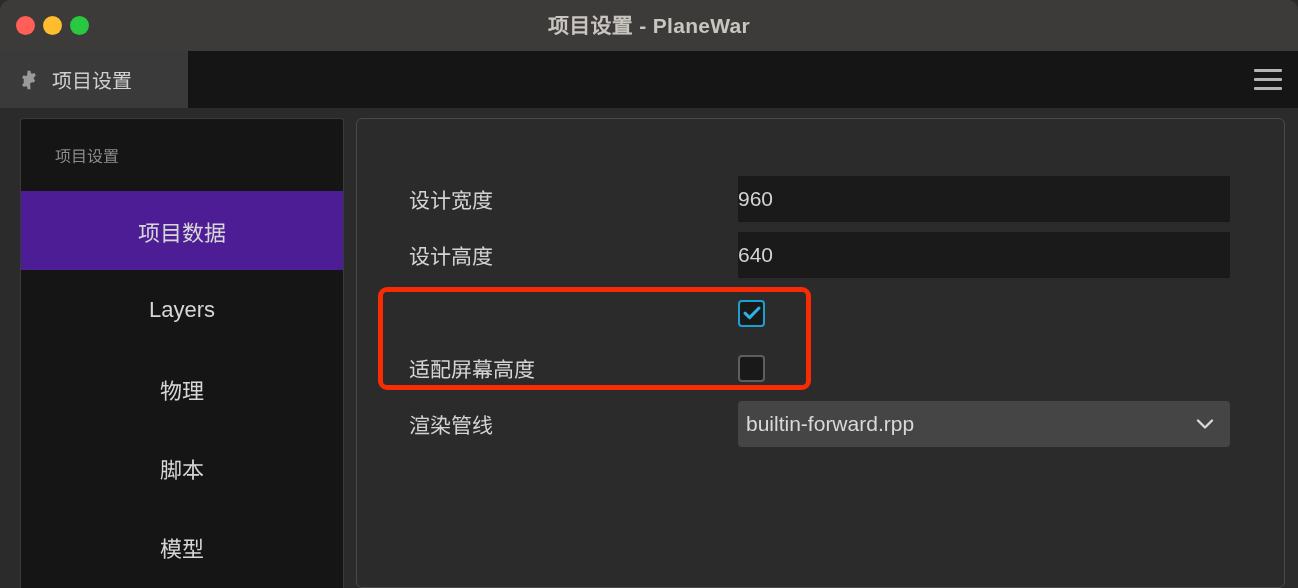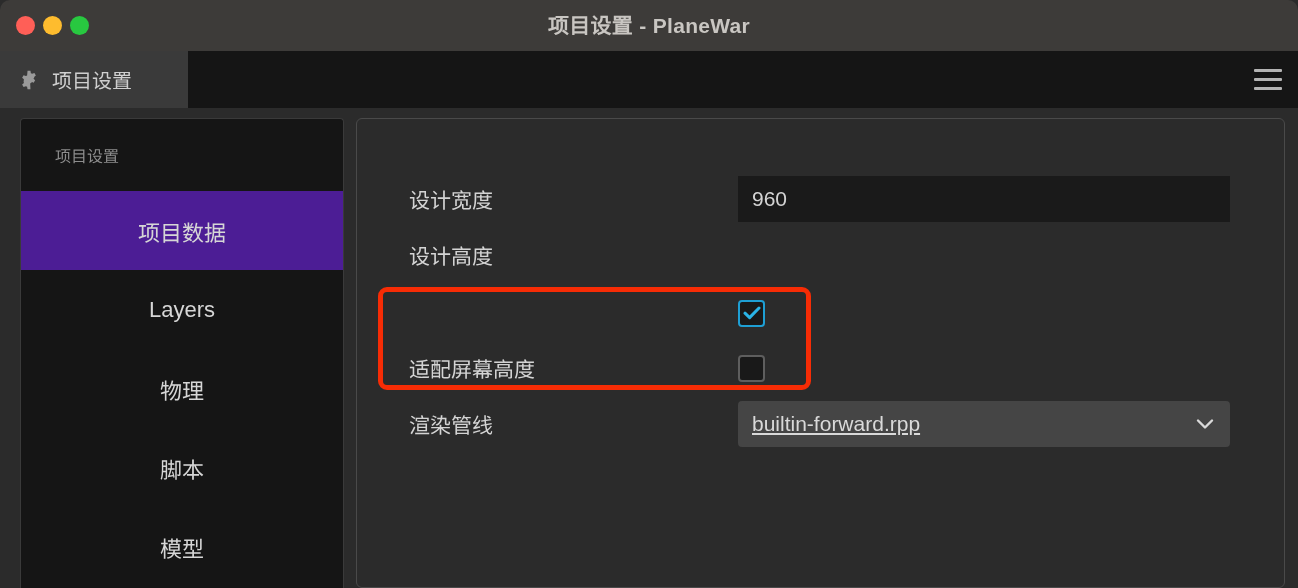--- a/index.html
+++ b/index.html
@@ -180,42 +180,40 @@
   }
   .field {
     position: absolute;
     left: 381px;
     width: 492px;
     height: 46px;
     background: #1a1a1a;
     border-radius: 0;
     display: flex;
     align-items: center;
-    padding-left: 14px;
     box-sizing: border-box;
     font-size: 21px;
     color: #d4d4d4;
     cursor: text;
   }
   .select {
     position: absolute;
     left: 381px;
     width: 492px;
     height: 46px;
     background: #454545;
     border-radius: 4px;
     display: flex;
     align-items: center;
-    padding: 0 16px 0 14px;
+    padding: 0 16px 0 8px;
     box-sizing: border-box;
     font-size: 21px;
     color: #d9d9d9;
     justify-content: space-between;
     cursor: pointer;
-    text-decoration: underline;
   }
   .chev {
     width: 18px; height: 12px;
     flex: none;
   }
 
   .checkbox {
     position: absolute;
     left: 381px;
     width: 27px; height: 27px;
@@ -301,20 +299,21 @@
   <div class="panel">
     <div class="form">
 
       <div class="row" style="top:56px">
         <div class="row-label">设计宽度</div>
         <div class="field">960</div>
       </div>
 
       <div class="row" style="top:112px">
         <div class="row-label">设计高度</div>
+        <div class="field">640</div>
       </div>
 
       <div class="row" style="top:170px">
         <div class="checkbox on">
           <svg class="check-glyph" viewBox="0 0 18 14">
             <path d="M2 7.2 L6.6 11.6 L16 2" fill="none" stroke="#2ab3e6" stroke-width="3" stroke-linecap="round" stroke-linejoin="round"></path>
           </svg>
         </div>
       </div>
 

